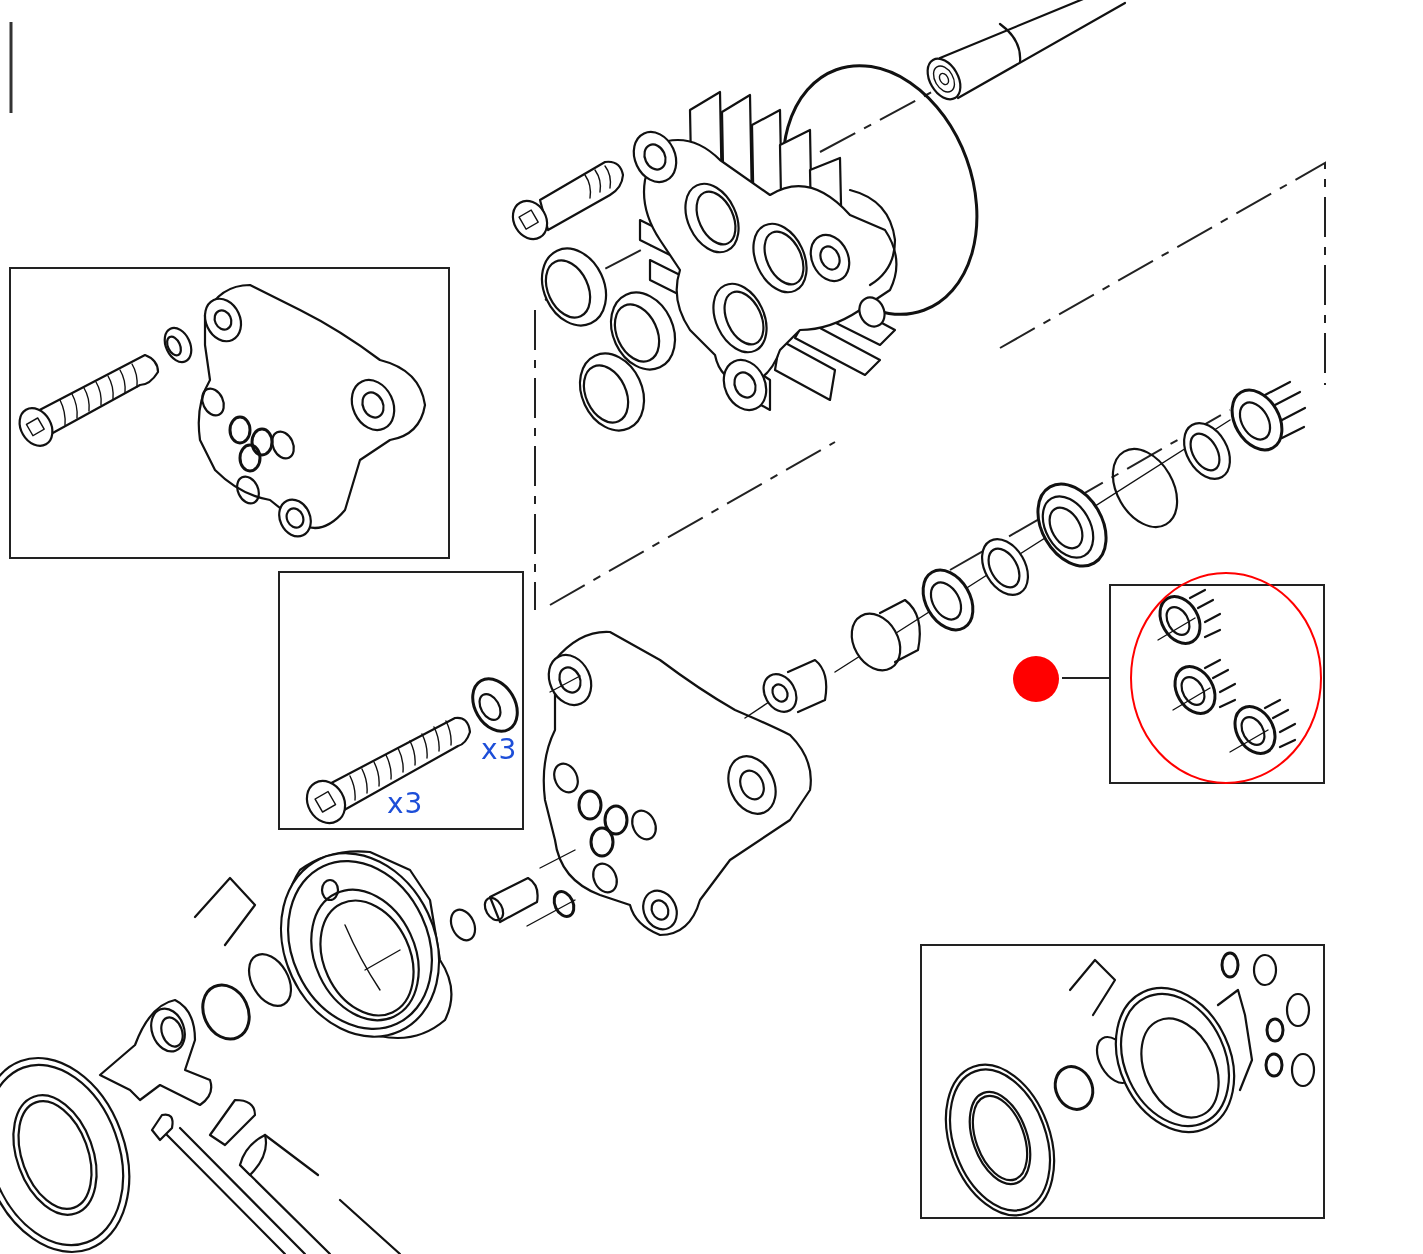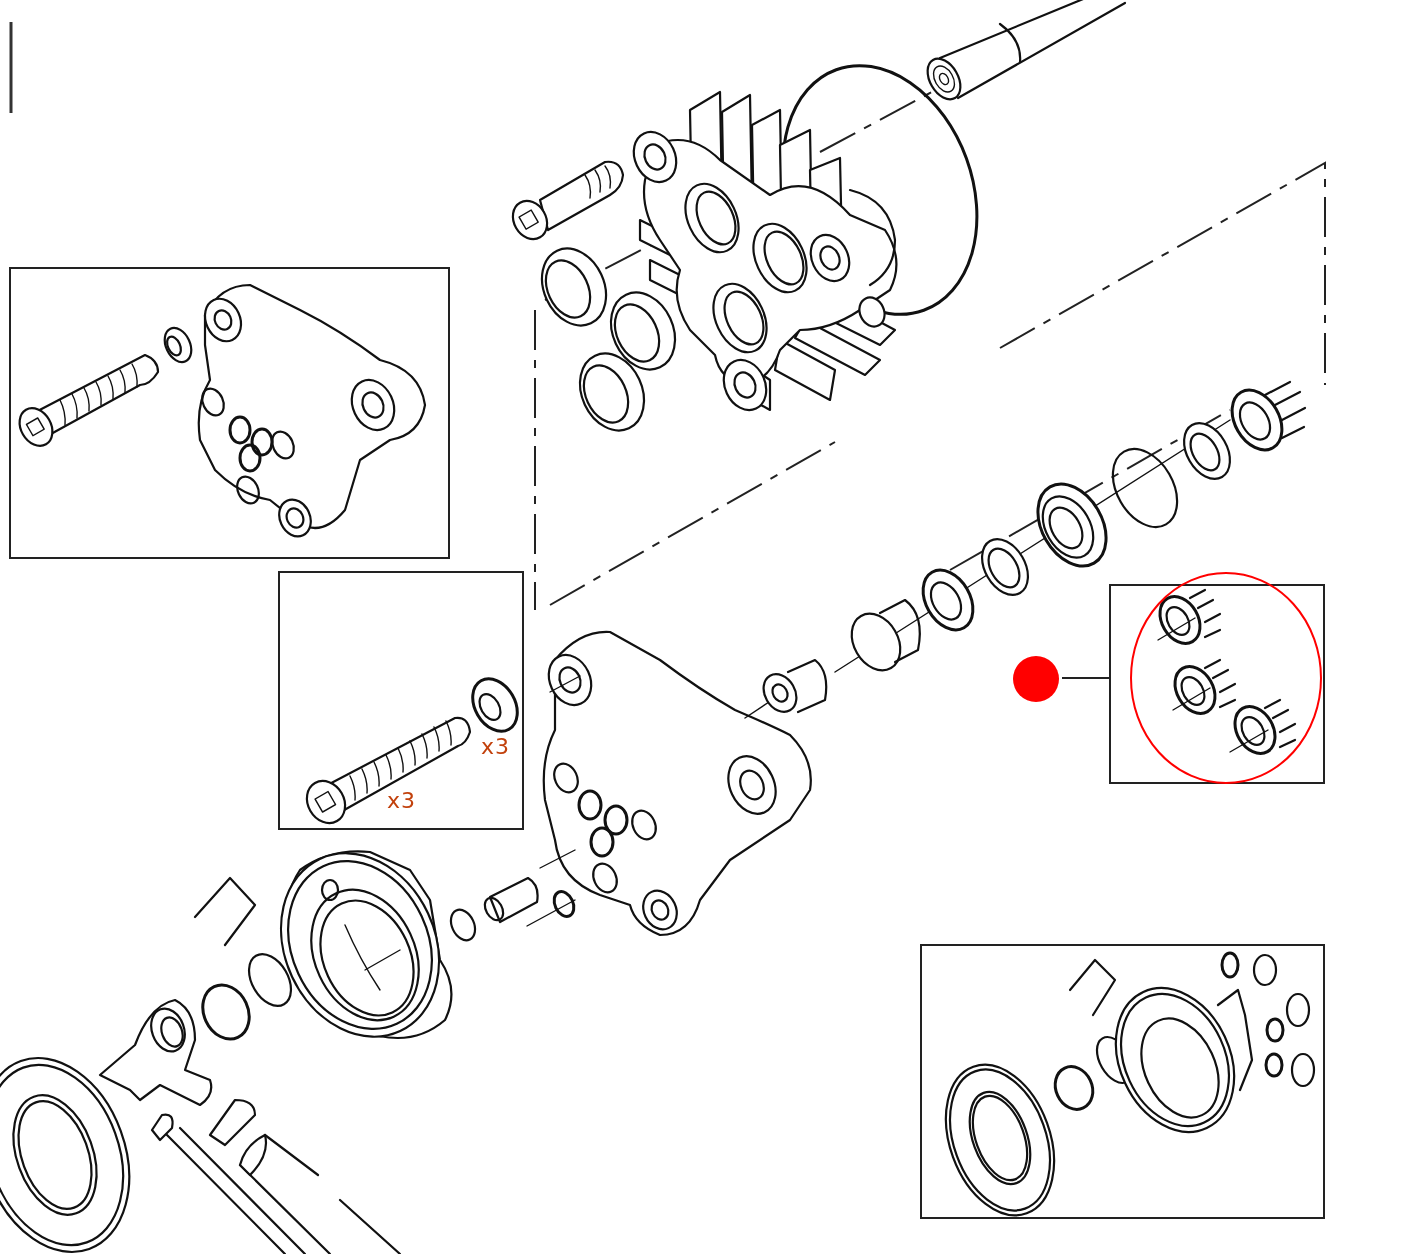--- a/index.html
+++ b/index.html
@@ -5,21 +5,21 @@
   html, body { margin: 0; padding: 0; background: #ffffff; }
   body { width: 1423px; height: 1254px; position: relative; overflow: hidden; font-family: "DejaVu Sans", sans-serif; }
   #stage { position: absolute; left: 0; top: 0; width: 1423px; height: 1254px; }
   svg { position: absolute; left: 0; top: 0; }
   .ln { fill: none; stroke: #111; stroke-width: 2.2; stroke-linecap: round; stroke-linejoin: round; }
   .ln-thin { fill: none; stroke: #111; stroke-width: 1.4; stroke-linecap: round; stroke-linejoin: round; }
   .ln-heavy { fill: none; stroke: #111; stroke-width: 3; stroke-linecap: round; stroke-linejoin: round; }
   .dashdot { fill: none; stroke: #222; stroke-width: 2; stroke-dasharray: 40 10 8 10; }
   .box { fill: none; stroke: #222; stroke-width: 2; }
   .wf { fill: #fff; }
-  .qty { position: absolute; font-size: 22px; color: #c2410c; letter-spacing: 1px; line-height: 1; }
+  .qty { position: absolute; font-size: 28px; color: #1d4ed8; letter-spacing: 1px; line-height: 1; }
   .callout-dot { position: absolute; width: 46px; height: 46px; border-radius: 50%; }
   .hotspot { position: absolute; cursor: pointer; }
 </style>
 </head>
 <body>
 
 <div id="stage">
 
 <svg width="1423" height="1254" viewBox="0 0 1423 1254">
 

